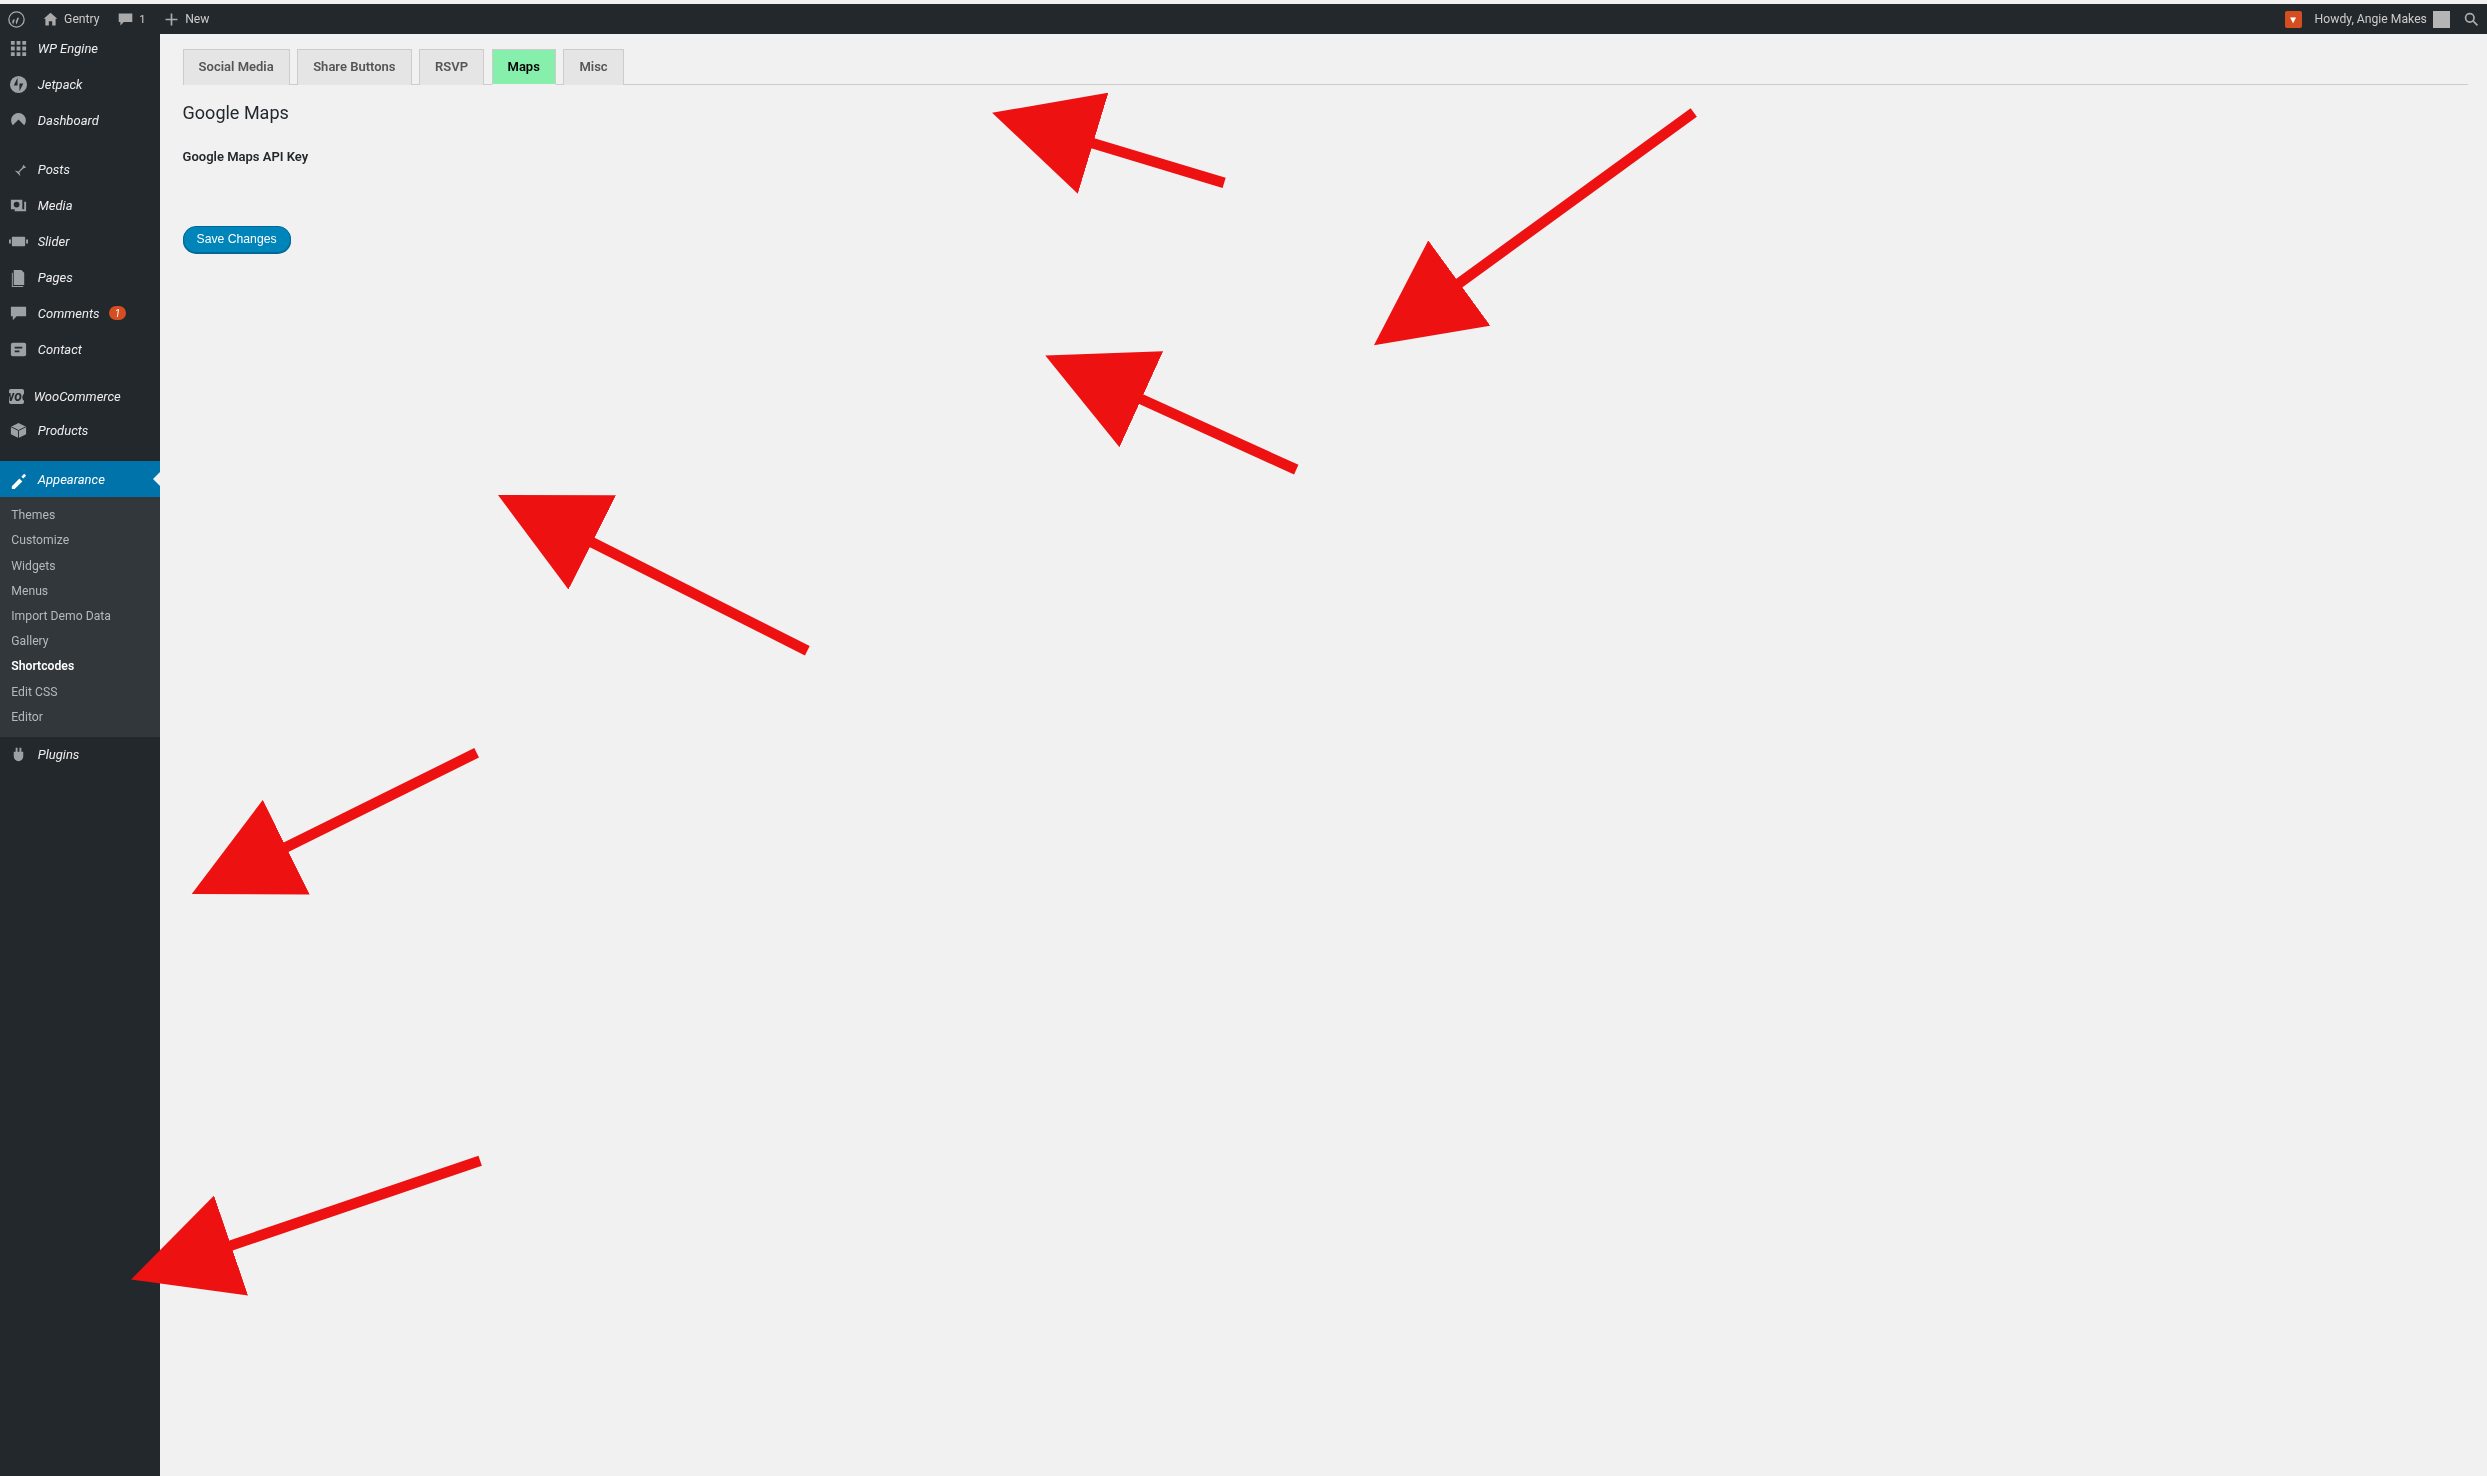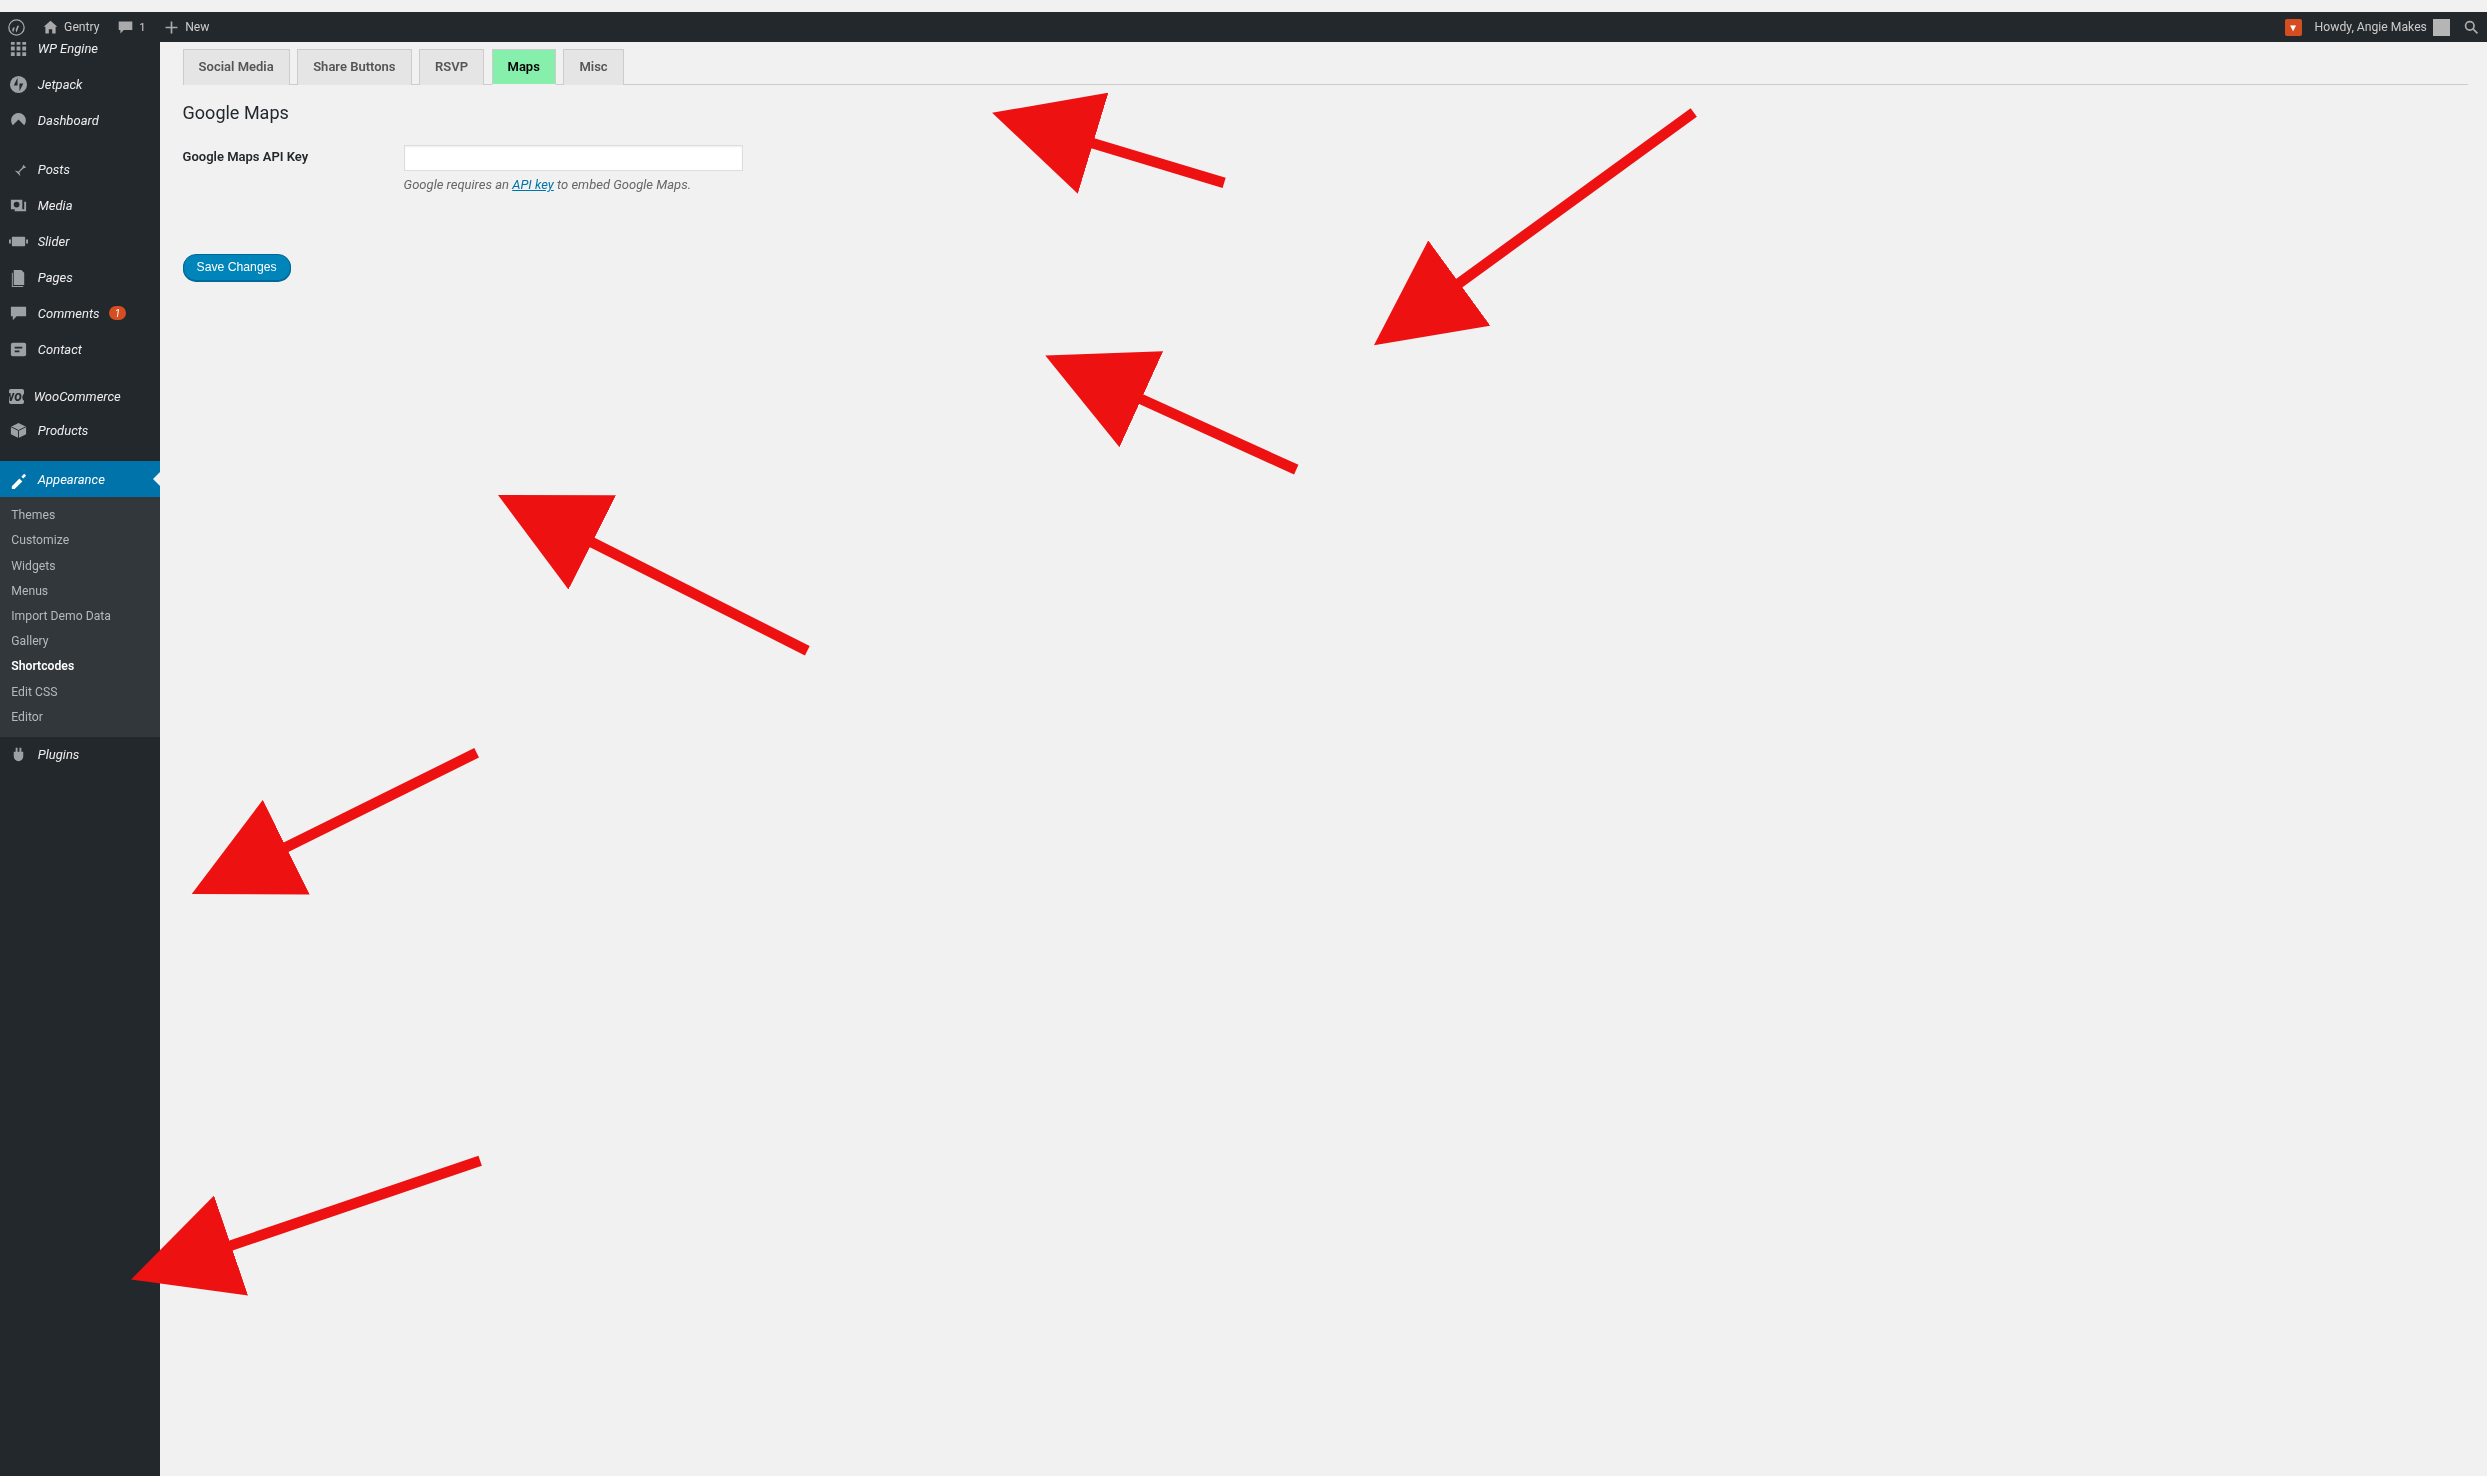--- a/index.html
+++ b/index.html
@@ -14,21 +14,21 @@
   
   .adminbar {
     height: 30px;
     background: #23282d;
     color: #eee;
     display: flex;
     align-items: center;
     padding: 0 7.5px;
     font-size: 12.2px;
     position: fixed;
-    top: 12px; left: 0; right: 0;
+    top: 4px; left: 0; right: 0;
     z-index: 500;
   }
   .adminbar .left { display: flex; align-items: center; gap: 17px; }
   .adminbar .right { margin-left: auto; display: flex; align-items: center; gap: 13px; }
   .adminbar .item { display: flex; align-items: center; gap: 5.6px; cursor: pointer; color: #ccc; }
   .adminbar .count { font-size: 11.3px; }
   .adminbar .avatar { width: 17px; height: 17px; background: #b5b5b5; display:inline-block; }
   .adminbar .orange-badge { width:17px; height:17px; background:#d54e21; color:#fff; display:inline-flex; align-items:center; justify-content:center; font-weight:700; font-size:10.3px; border-radius:1.9px;}
   .adminbar svg { width:17px; height:17px; fill:#aaa; }
 
@@ -307,26 +307,20 @@
     <div class="tab">Share Buttons</div>
     <div class="tab">RSVP</div>
     <div class="tab active">Maps</div>
     <div class="tab">Misc</div>
   </div>
 
   <h2 class="section-title">Google Maps</h2>
 
   <div class="form-row">
     <div class="form-label">Google Maps API Key</div>
-    <div class="form-field">
-      <input type="text" value="" style="">
-      <div class="helper">
-        <span>Google requires an </span><a href="#">API key</a><span> to embed Google Maps.</span>
-      </div>
-    </div>
   </div>
 
   <button class="save-btn">Save Changes</button>
 
 </main>
 
 <svg class="arrows" viewBox="0 0 1414 840" preserveAspectRatio="none">
   <defs>
     <marker id="ah" markerWidth="10" markerHeight="10" refX="2" refY="5" orient="auto">
       <path d="M0 0L10 5L0 10z" fill="#e11"></path>

